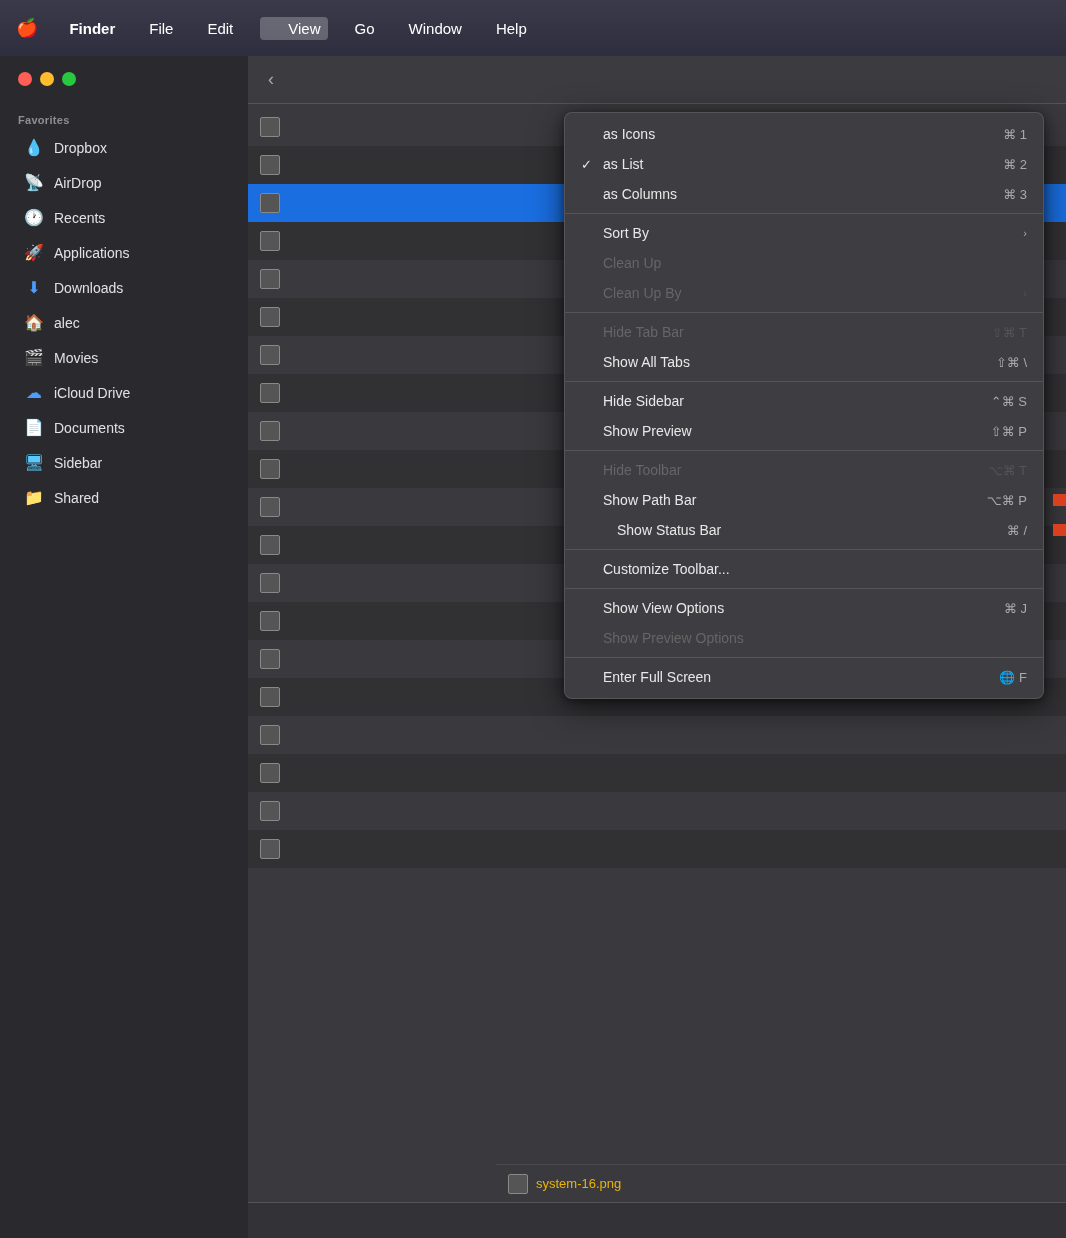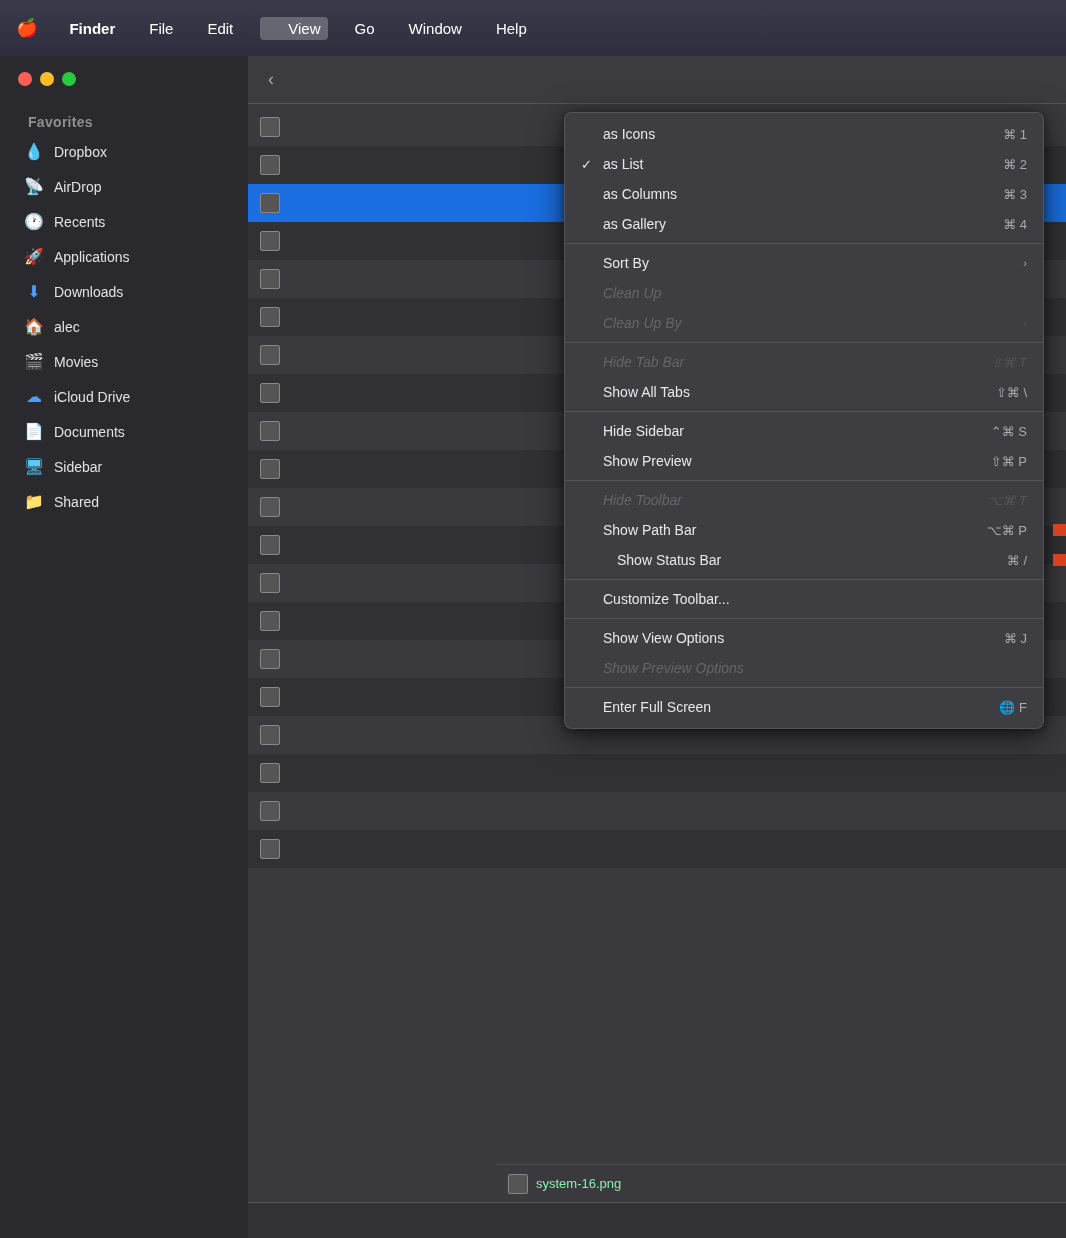--- a/index.html
+++ b/index.html
@@ -77,26 +77,25 @@
       width: 14px;
       height: 14px;
       border-radius: 50%;
     }
     .tl-red { background: #ff5f56; }
     .tl-yellow { background: #ffbd2e; }
     .tl-green { background: #27c93f; }
 
     .sidebar-section-label {
       color: #8e8e93;
-      font-size: 14px;
+      font-size: 11px;
       font-weight: 600;
       text-transform: none;
       padding: 8px 18px 4px 18px;
       letter-spacing: 0.3px;
-      margin-left: 10px;
     }
 
     .sidebar-item {
       display: flex;
       align-items: center;
       gap: 10px;
       padding: 7px 18px;
       cursor: pointer;
       border-radius: 6px;
       margin: 1px 6px;
@@ -189,21 +188,20 @@
       justify-content: space-between;
       padding: 7px 16px;
       color: #e8e8e8;
       font-size: 14px;
       cursor: pointer;
       position: relative;
     }
     .menu-item.disabled {
       color: #666;
       cursor: default;
-      font-style: italic;
     }
 
     .menu-item-left {
       display: flex;
       align-items: center;
       gap: 6px;
     }
     .menu-item-check {
       width: 16px;
       font-size: 13px;
@@ -253,21 +251,21 @@
       position: absolute;
       bottom: 36px;
       left: 248px;
       right: 0;
       height: 38px;
       background: #3a3a3e;
       display: flex;
       align-items: center;
       padding: 0 12px;
       gap: 8px;
-      color: #86efac;
+      color: #eab308;
       font-size: 13px;
       border-top: 1px solid #4a4a4e;
     }
   </style>
 </head>
 <body>
 
 <div class="menubar">
   <span class="apple-logo">🍎</span>
   <span class="menubar-item bold">Finder</span>
@@ -434,27 +432,20 @@
       </div>
 
       <div class="menu-item">
         <div class="menu-item-left">
           <span class="menu-item-check"></span>
           <span class="menu-item-label">as Columns</span>
         </div>
         <span class="menu-item-shortcut">⌘ 3</span>
       </div>
 
-      <div class="menu-item">
-        <div class="menu-item-left">
-          <span class="menu-item-check"></span>
-          <span class="menu-item-label">as Gallery</span>
-        </div>
-        <span class="menu-item-shortcut">⌘ 4</span>
-      </div>
 
       <div class="menu-separator"></div>
 
 
       <div class="menu-item">
         <div class="menu-item-left">
           <span class="menu-item-check"></span>
           <span class="menu-item-label">Sort By</span>
         </div>
         <span class="menu-arrow">›</span>

